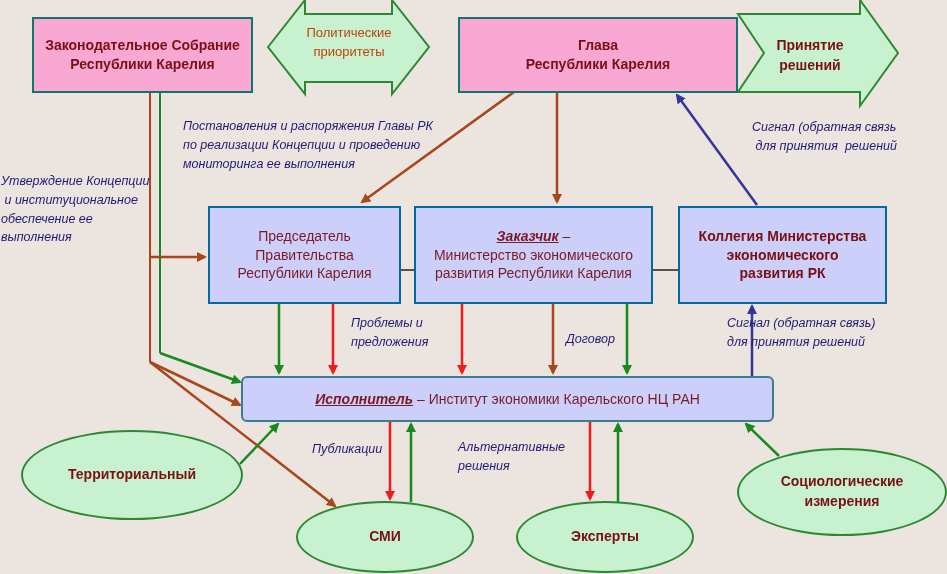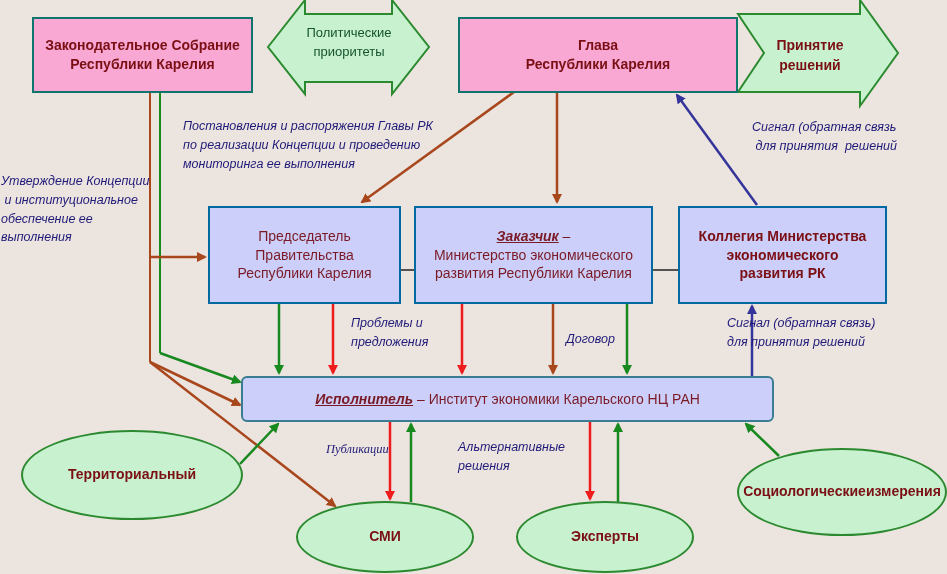--- a/index.html
+++ b/index.html
@@ -14,21 +14,21 @@
     display: flex; flex-direction: column; align-items: center; justify-content: center;
     text-align: center; line-height: 1.35;
   }
   .orange { background: #f9a8d4; border: 2px solid #0f766e; }
   .blue { background: #cccff9; border: 2px solid #0369a1; }
   .ttl-bold { color: #7a0f14; font-weight: bold; font-size: 14px; }
   .ttl-reg { color: #7a1a26; font-size: 14px; }
   .ell {
     position: absolute; box-sizing: border-box;
     background: #c8f1cf; border: 2px solid #2b8a2f; border-radius: 50%;
-    display: flex; flex-direction: row; align-items: center; justify-content: center;
+    display: flex; flex-direction: column; align-items: center; justify-content: center;
     text-align: center; color: #7a0f14; font-weight: bold; font-size: 14px; line-height: 1.4;
   }
   .lbl {
     position: absolute; color: #1f1a78; font-style: italic; font-size: 12.5px;
     line-height: 1.5; white-space: nowrap;
   }
   .shape-txt {
     position: absolute; text-align: center; line-height: 1.45;
   }
   .underline { text-decoration: underline; font-style: italic; font-weight: bold; }
@@ -93,21 +93,21 @@
   <line x1="240" y1="464" x2="278" y2="424" stroke="#17891f" stroke-width="2.5" marker-end="url(#m-green)"></line>
 
   <line x1="779" y1="456" x2="746" y2="424" stroke="#17891f" stroke-width="2.5" marker-end="url(#m-green)"></line>
 </svg>
 
 <div class="box orange" style="left:32px;top:17px;width:221px;height:76px;">
   <div class="ttl-bold">Законодательное Собрание</div>
   <div class="ttl-bold">Республики Карелия</div>
 </div>
 
-<div class="shape-txt" style="left:300px;top:24px;width:98px;color:#14532d;font-size:13px;">
+<div class="shape-txt" style="left:300px;top:24px;width:98px;color:#c2410c;font-size:13px;">
   <div>Политические</div>
   <div>приоритеты</div>
 </div>
 
 <div class="box orange" style="left:443px;top:17px;width:280px;height:76px;margin-left:15px;">
   <div class="ttl-bold">Глава</div>
   <div class="ttl-bold">Республики Карелия</div>
 </div>
 
 <div class="shape-txt" style="left:770px;top:35px;width:80px;color:#7a0f14;font-weight:bold;font-size:14px;">
@@ -166,21 +166,21 @@
   <div>Сигнал (обратная связь)</div>
   <div>для принятия решений</div>
 </div>
 
 <div class="box blue" style="left:241px;top:376px;width:533px;height:46px;border-radius:6px;border-color:#3a7d92;">
   <div class="ttl-reg">
     <span class="underline">Исполнитель</span><span> – Институт экономики Карельского НЦ РАН</span>
   </div>
 </div>
 
-<div class="lbl" style="left:326px;top:440px;font-family:Liberation Serif, serif;">
+<div class="lbl" style="left:312px;top:440px;">
   <div>Публикации</div>
 </div>
 
 <div class="lbl" style="left:458px;top:438px;">
   <div>Альтернативные</div>
   <div>решения</div>
 </div>
 
 <div class="ell" style="left:21px;top:430px;width:222px;height:90px;">
   <div>Территориальный</div>

